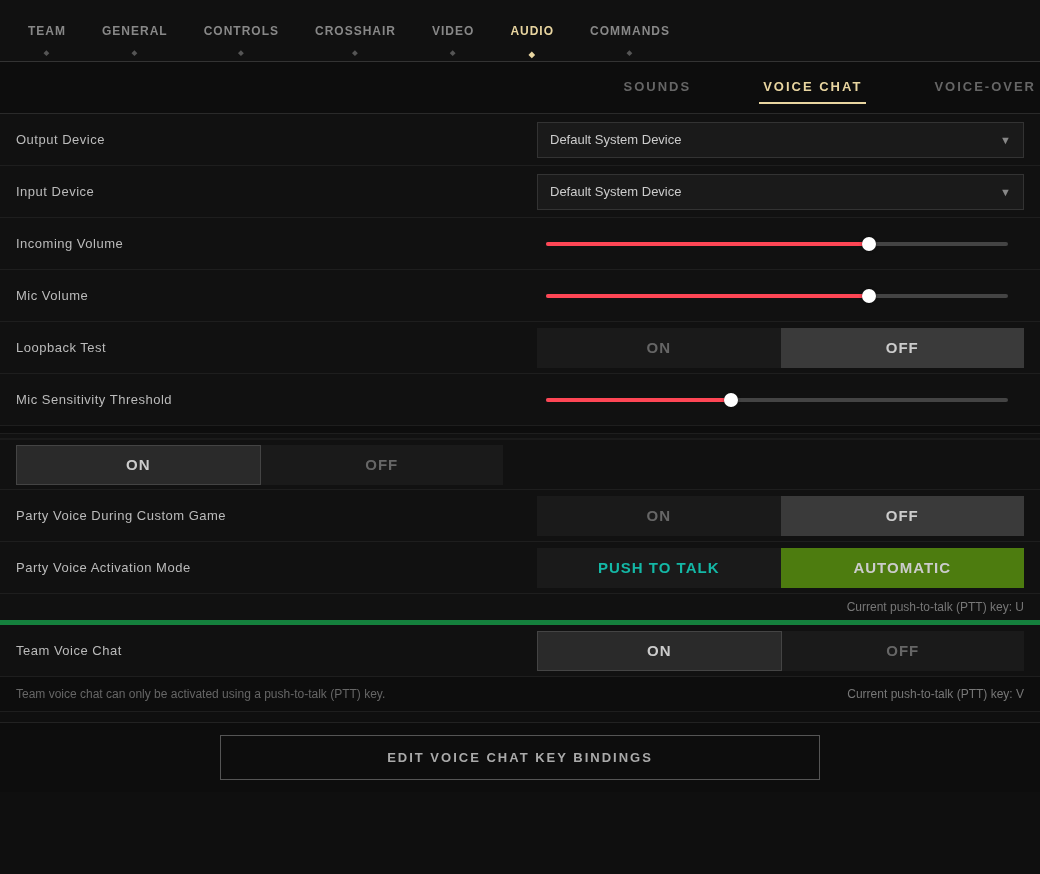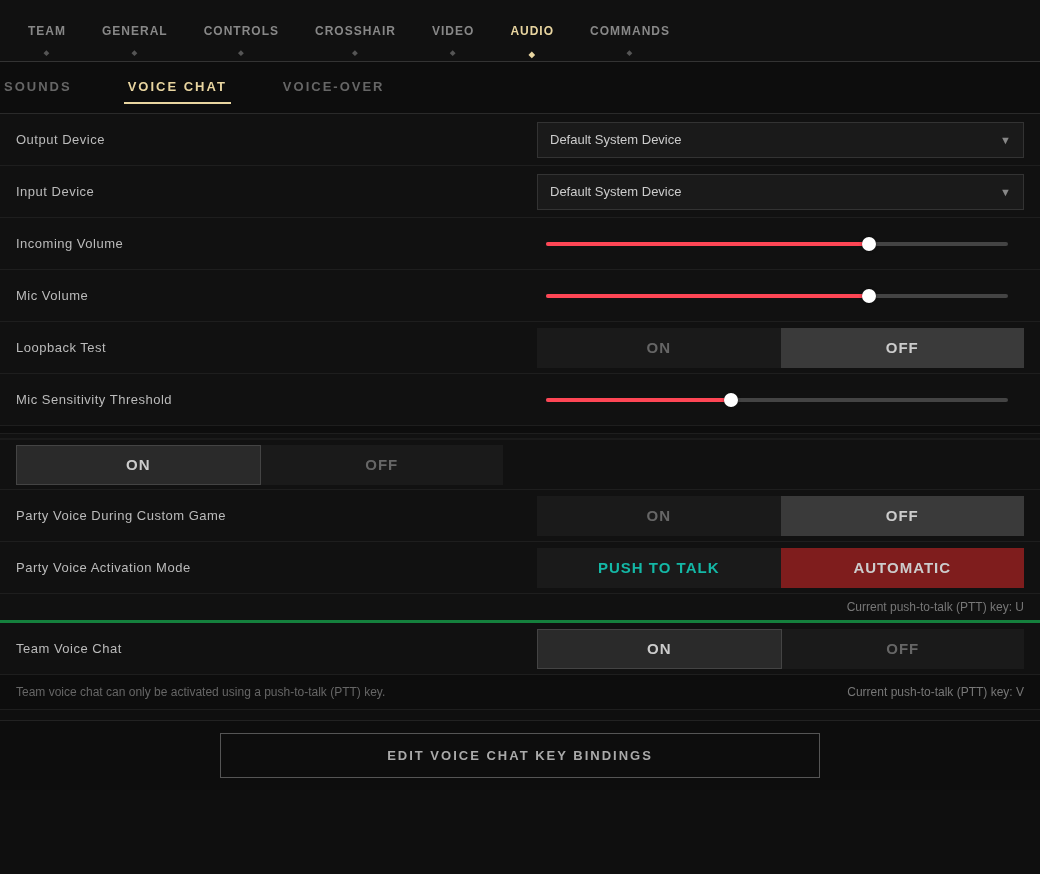--- a/index.html
+++ b/index.html
@@ -49,25 +49,25 @@
       position: absolute;
       bottom: 4px;
       font-size: 7px;
       color: #555;
     }
 
     
     .sub-nav {
       display: flex;
       align-items: center;
-      justify-content: flex-start;
+      justify-content: flex-end;
       background: #0d0d0d;
       border-bottom: 1px solid #2a2a2a;
       height: 52px;
-      gap: 48px;
+      gap: 64px;
     }
     .sub-nav-item {
       color: #666;
       font-size: 13px;
       font-weight: bold;
       letter-spacing: 2px;
       cursor: pointer;
       padding: 8px 4px;
       border-bottom: 2px solid transparent;
       text-transform: uppercase;
@@ -180,34 +180,34 @@
     }
     .toggle-btn.active-off {
       background: #3a3a3a;
       color: #ccc;
     }
     .toggle-btn.active-push {
       background: #1a1a1a;
       color: #14b8a6;
     }
     .toggle-btn.active-auto {
-      background: #7f1d1d;
+      background: #4d7c0f;
       color: #ccc;
     }
 
     
     .ptt-info {
       display: flex;
       align-items: center;
       justify-content: flex-end;
       padding: 6px 16px;
       color: #777;
       font-size: 12px;
       background: #111;
-      border-bottom: 3px solid #15803d;
+      border-bottom: 5px solid #15803d;
     }
 
     
     .team-voice-info {
       display: flex;
       align-items: center;
       padding: 10px 16px;
       color: #666;
       font-size: 12px;
       background: #0d0d0d;

